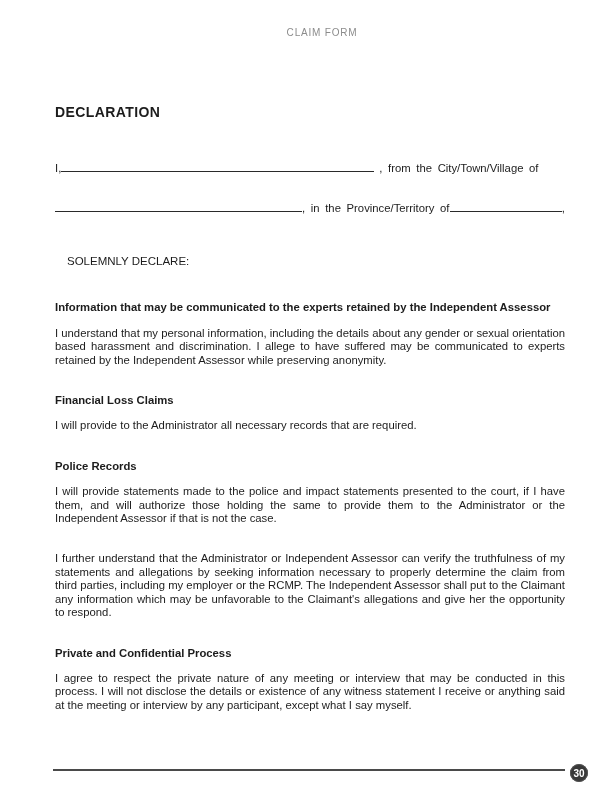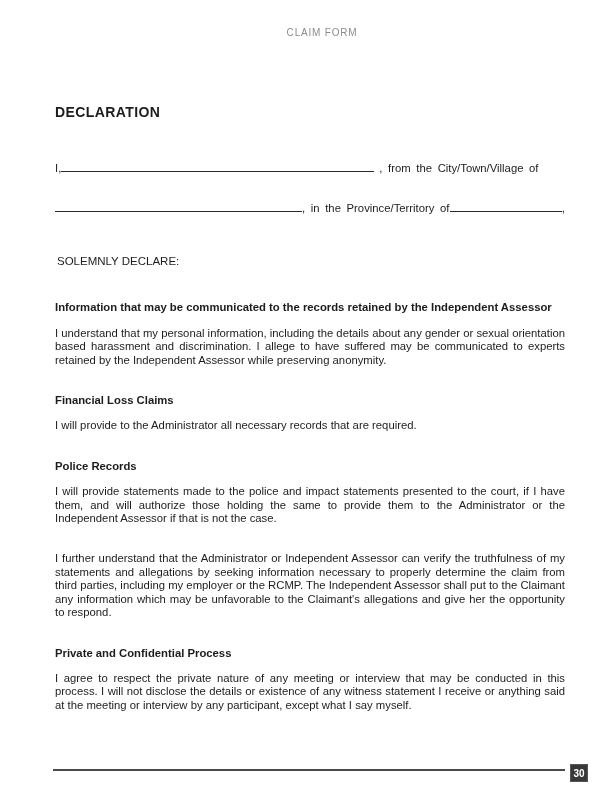--- a/index.html
+++ b/index.html
@@ -56,21 +56,21 @@
   .gap { display: inline-block; width: 5px; }
   .content {
     position: absolute;
     top: 255px;
     left: 55px;
     width: 510px;
     font-size: 11.3px;
     line-height: 13.4px;
   }
   .solemnly {
-    margin: 0 0 33px 2px;
+    margin: 0 0 33px 12px;
     font-size: 11.5px;
   }
   .section-heading {
     font-size: 11.3px;
     font-weight: bold;
     margin: 0 0 9px 0;
   }
   .section-body {
     margin: 12px 0 27px 0;
     text-align: justify;
@@ -90,20 +90,21 @@
     width: 18px;
     height: 18px;
     background: #383838;
     color: #ffffff;
     font-size: 10px;
     font-weight: bold;
     display: flex;
     align-items: center;
     justify-content: center;
     box-shadow: inset 0 0 0 1px #555;
+    border-radius: 9px;
   }
 </style>
 </head>
 <body>
 
 <div class="page-header">CLAIM FORM</div>
 
 <div class="doc-title">DECLARATION</div>
 
 <div class="fill-line" style="top: 162px;">
@@ -117,21 +118,21 @@
   <span class="blank" style="width: 247px;"></span>
   <span class="txt">, in the Province/Territory of</span>
   <span class="blank grow"></span>
   <span class="txt">,</span>
 </div>
 
 <div class="content">
   <div class="solemnly">SOLEMNLY DECLARE:</div>
 
   <div class="section">
-    <div class="section-heading">Information that may be communicated to the records retained by the Independent Assessor</div>
+    <div class="section-heading">Information that may be communicated to the experts retained by the Independent Assessor</div>
     <p class="section-body">I understand that my personal information, including the details about any gender or sexual orientation based harassment and discrimination. I allege to have suffered may be communicated to experts retained by the Independent Assessor while preserving anonymity.</p>
   </div>
 
   <div class="section">
     <div class="section-heading">Financial Loss Claims</div>
     <p class="section-body">I will provide to the Administrator all necessary records that are required.</p>
   </div>
 
   <div class="section">
     <div class="section-heading">Police Records</div>

